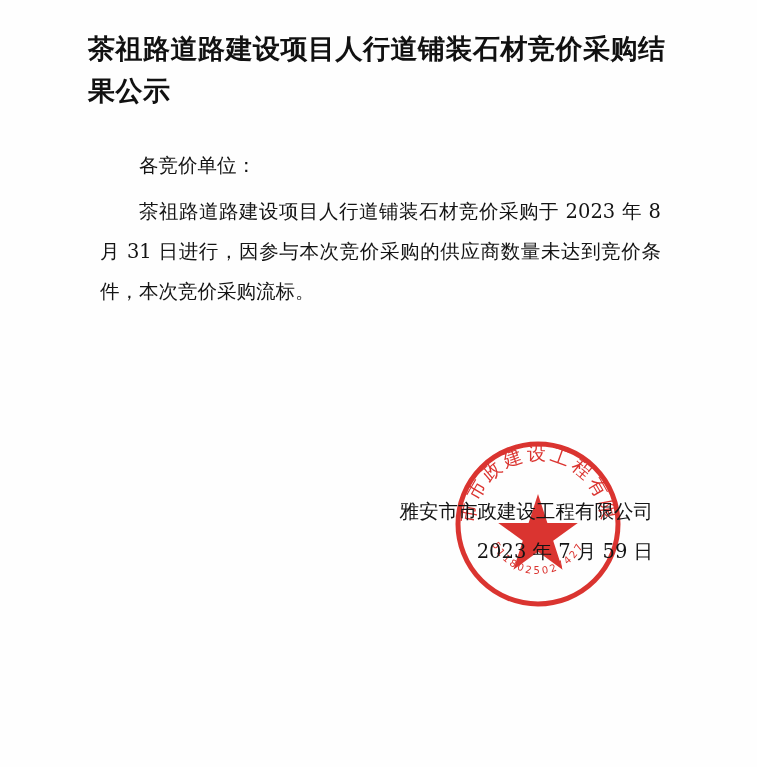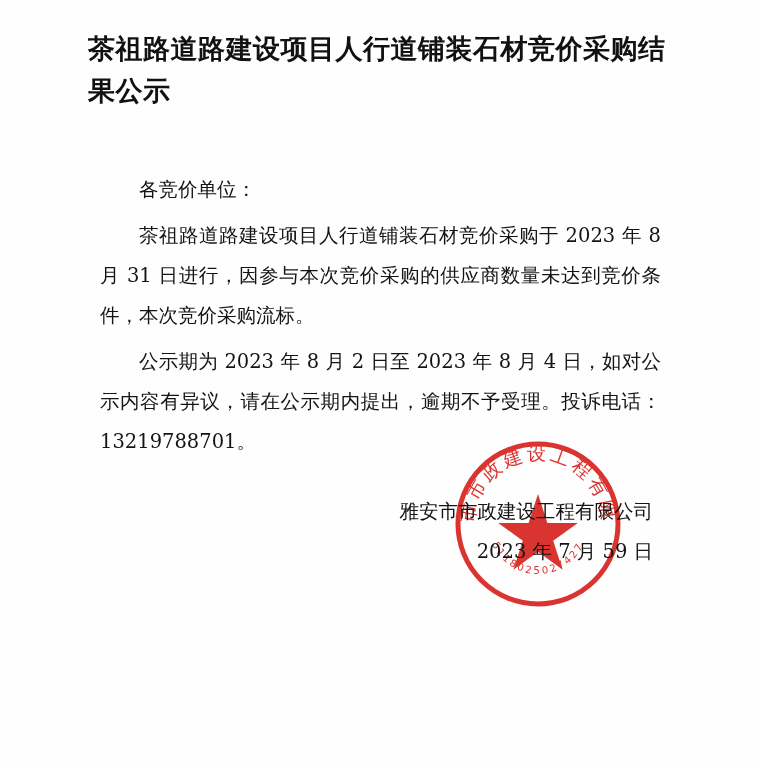--- a/index.html
+++ b/index.html
@@ -43,21 +43,20 @@
     font-size: 19.5px;
     line-height: 2.05;
     text-align: justify;
     text-justify: inter-ideograph;
     text-indent: 2em;
     color: #141414;
   }
 
   .para.no-indent {
     text-indent: 2em;
-    margin-top: 24px;
   }
 
   .signature-block {
     position: absolute;
     right: 104px;
     top: 492px;
     width: 300px;
     text-align: right;
     z-index: 3;
   }
@@ -90,21 +89,20 @@
 <div class="page">
 
   <h1 class="doc-title">茶祖路道路建设项目人行道铺装石材竞价采购结果公示</h1>
 
   <div class="body-block">
 
     <p class="para no-indent">各竞价单位：</p>
 
     <p class="para">茶祖路道路建设项目人行道铺装石材竞价采购于 2023 年 8 月 31 日进行，因参与本次竞价采购的供应商数量未达到竞价条件，本次竞价采购流标。</p>
 
-    <p class="para">公示期为 2023 年 8 月 2 日至 2023 年 8 月 4 日，如对公示内容有异议，请在公示期内提出，逾期不予受理。投诉电话：13219788701。</p>
 
   </div>
 
   <div class="signature-block">
     <div class="sig-line">雅安市市政建设工程有限公司</div>
     <div class="sig-line">2023 年 7 月 59 日</div>
   </div>
 
   <div class="seal">
     <svg viewBox="0 0 172 172" width="172" height="172" xmlns="http://www.w3.org/2000/svg">

